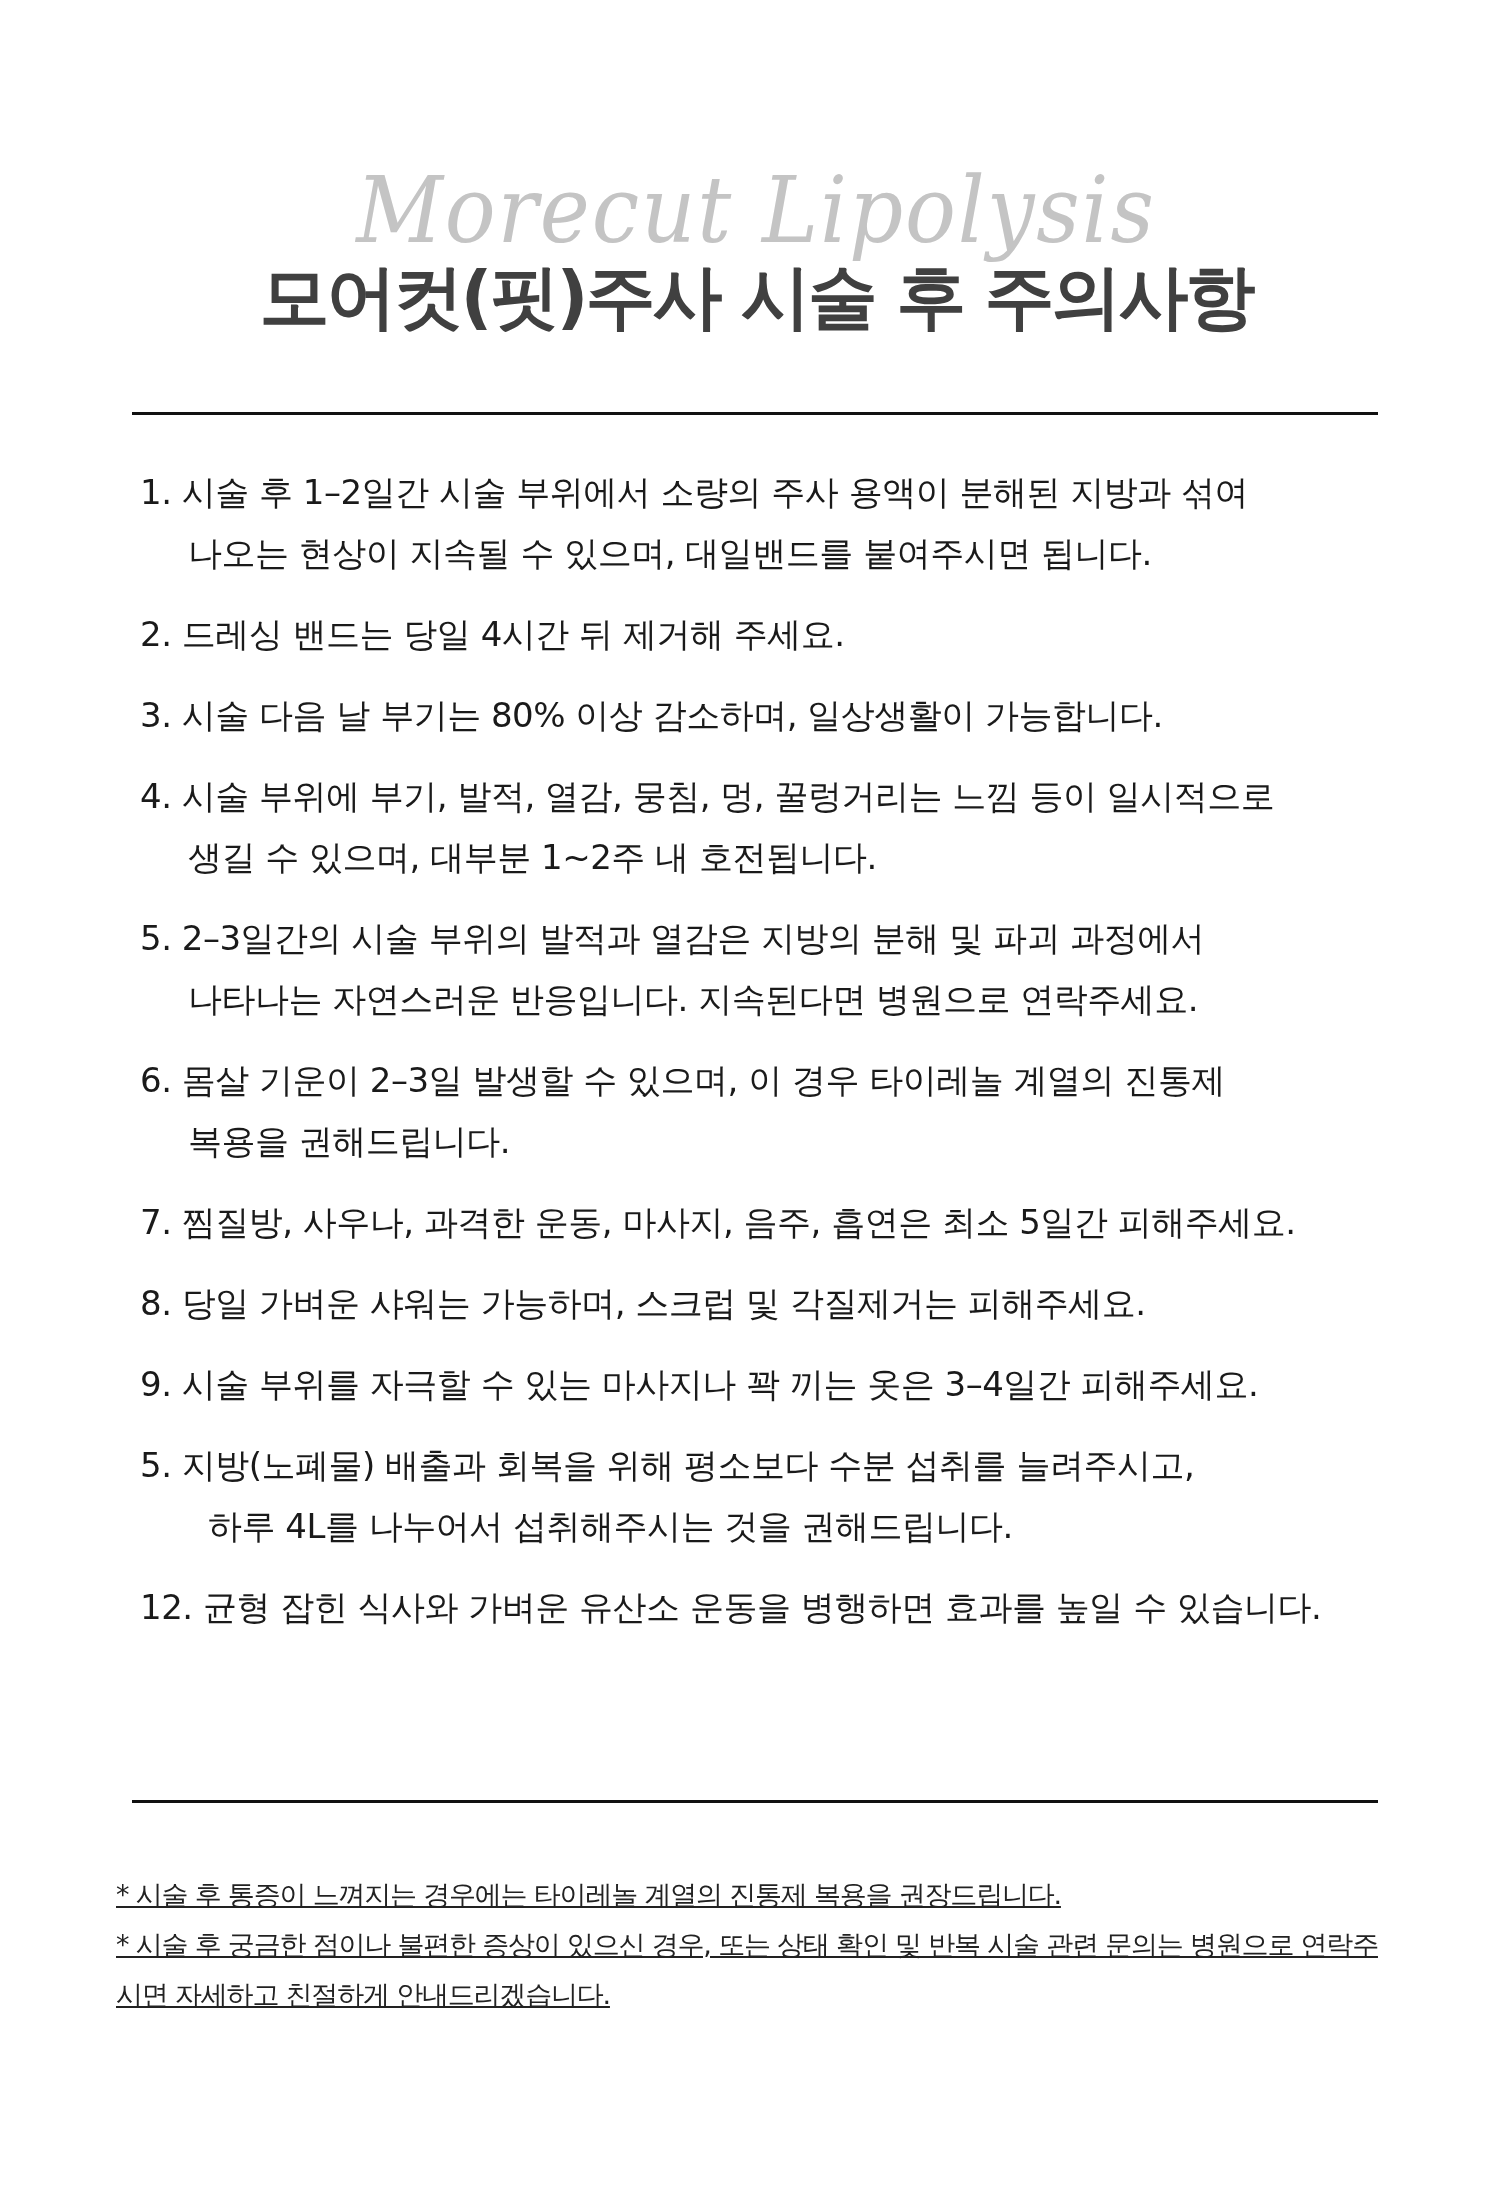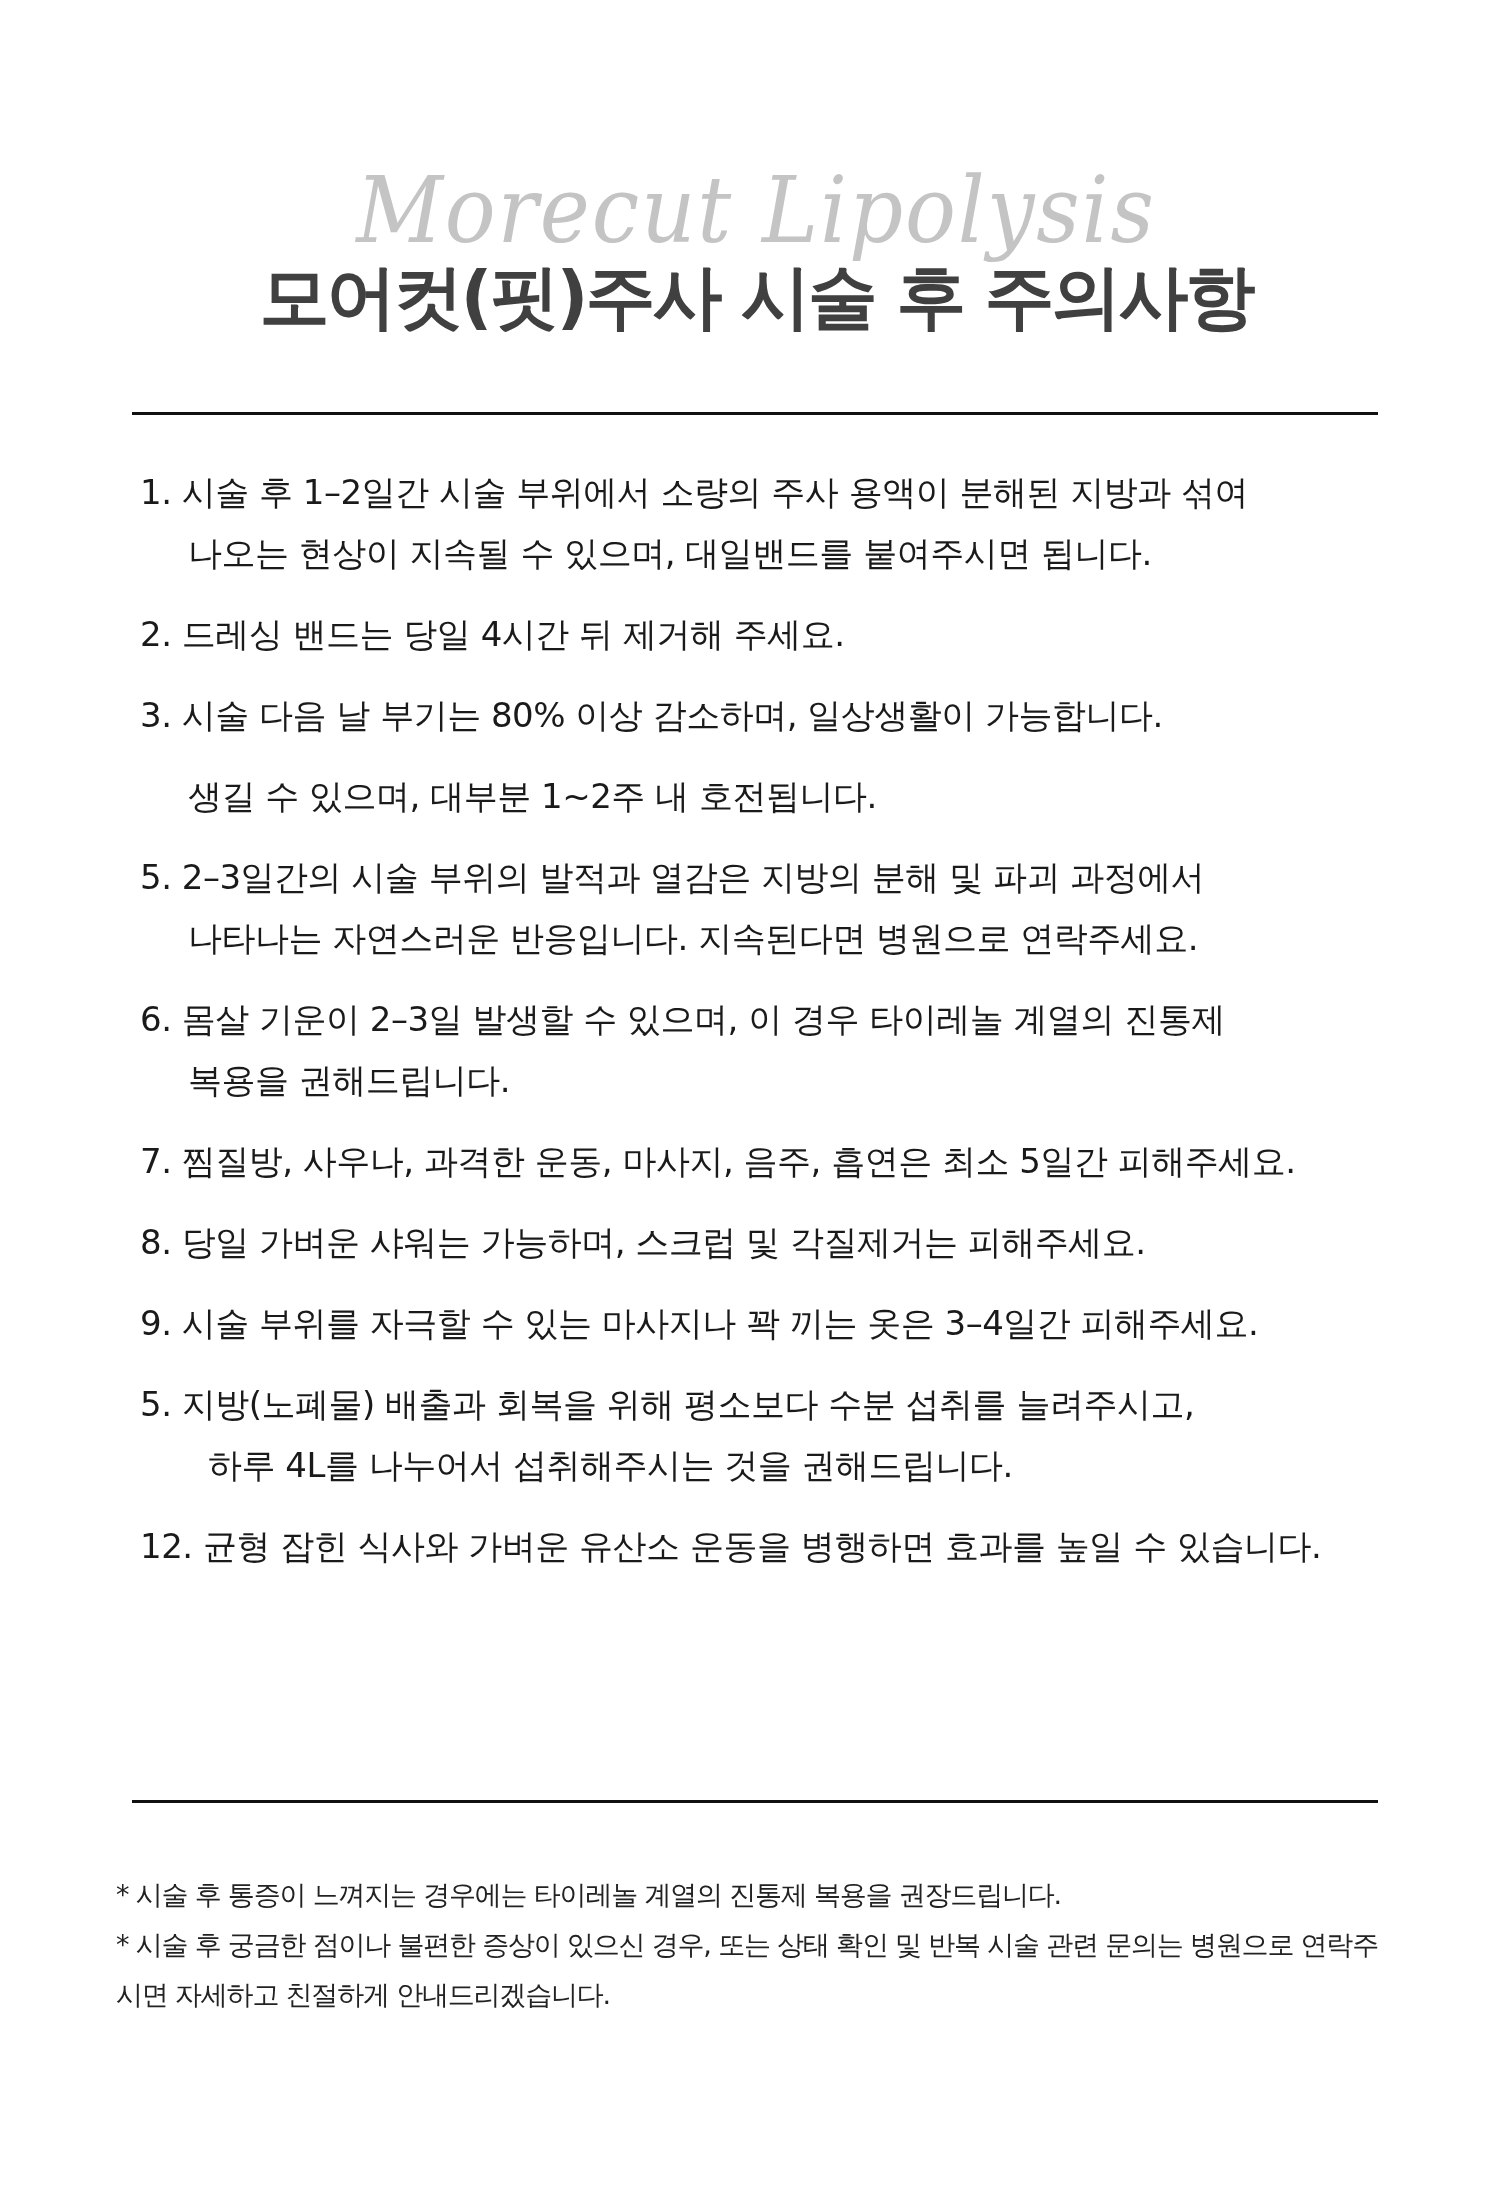--- a/index.html
+++ b/index.html
@@ -18,35 +18,35 @@
   }
   .divider { position:absolute; left:132px; width:1246px; height:3px; background:#111; }
   .divider.top { top:412px; }
   .divider.bottom { top:1800px; }
   .list { position:absolute; left:140px; top:462px; width:1240px; }
   .item { font-size:34px; line-height:61px; margin:0 0 20px 0; letter-spacing:-0.5px; white-space:nowrap; }
   .item .line2 { display:block; padding-left:48px; }
   .item.wide .line2 { padding-left:68px; }
   .notes { position:absolute; left:116px; top:1870px; width:1280px; font-size:27px;
            line-height:50px; color:#222; letter-spacing:-1.2px; }
-  .notes p { margin:0; }
+  .notes p { margin:0;text-decoration:underline; }
 </style>
 </head>
 <body>
 
 <div class="script-title">Morecut Lipolysis</div>
 <h1 class="main-title" style="margin:0;">모어컷(핏)주사 시술 후 주의사항</h1>
 
 <div class="divider top"></div>
 
 <div class="list">
   <div class="item"><span>1. 시술 후 1–2일간 시술 부위에서 소량의 주사 용액이 분해된 지방과 섞여</span><span class="line2">나오는 현상이 지속될 수 있으며, 대일밴드를 붙여주시면 됩니다.</span></div>
   <div class="item"><span>2. 드레싱 밴드는 당일 4시간 뒤 제거해 주세요.</span></div>
   <div class="item"><span>3. 시술 다음 날 부기는 80% 이상 감소하며, 일상생활이 가능합니다.</span></div>
-  <div class="item"><span class="line2">생길 수 있으며, 대부분 1~2주 내 호전됩니다.</span></div>
+  <div class="item"><span>4. 시술 부위에 부기, 발적, 열감, 뭉침, 멍, 꿀렁거리는 느낌 등이 일시적으로</span><span class="line2">생길 수 있으며, 대부분 1~2주 내 호전됩니다.</span></div>
   <div class="item"><span>5.  2–3일간의 시술 부위의 발적과 열감은 지방의 분해 및 파괴 과정에서</span><span class="line2">나타나는 자연스러운 반응입니다. 지속된다면 병원으로 연락주세요.</span></div>
   <div class="item"><span>6. 몸살 기운이 2–3일 발생할 수 있으며, 이 경우 타이레놀 계열의 진통제</span><span class="line2">복용을 권해드립니다.</span></div>
   <div class="item"><span>7. 찜질방, 사우나, 과격한 운동, 마사지, 음주, 흡연은 최소 5일간 피해주세요.</span></div>
   <div class="item"><span>8. 당일 가벼운 샤워는 가능하며, 스크럽 및 각질제거는 피해주세요.</span></div>
   <div class="item"><span>9. 시술 부위를 자극할 수 있는 마사지나 꽉 끼는 옷은 3–4일간 피해주세요.</span></div>
   <div class="item wide"><span>5. 지방(노폐물) 배출과 회복을 위해 평소보다 수분 섭취를 늘려주시고,</span><span class="line2">하루 4L를 나누어서 섭취해주시는 것을 권해드립니다.</span></div>
   <div class="item"><span>12. 균형 잡힌 식사와 가벼운 유산소 운동을 병행하면 효과를 높일 수 있습니다.</span></div>
 </div>
 
 <div class="divider bottom"></div>

